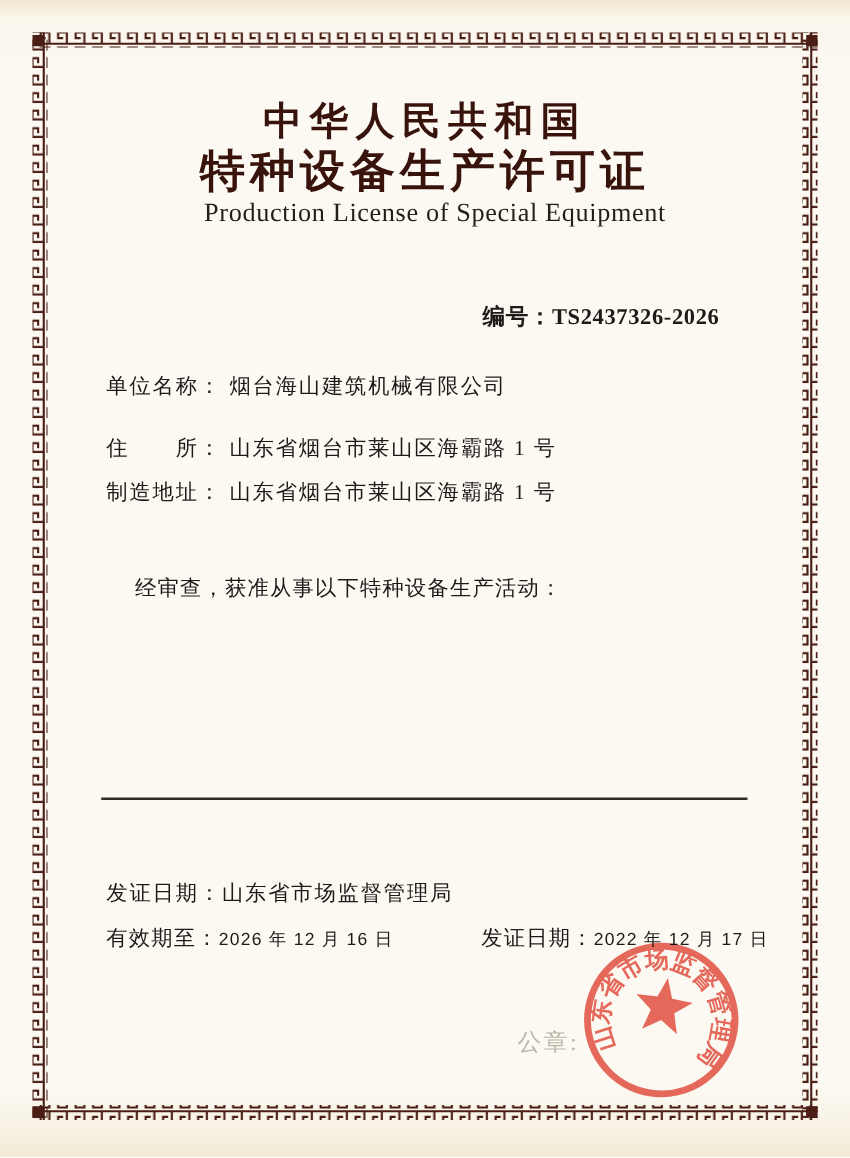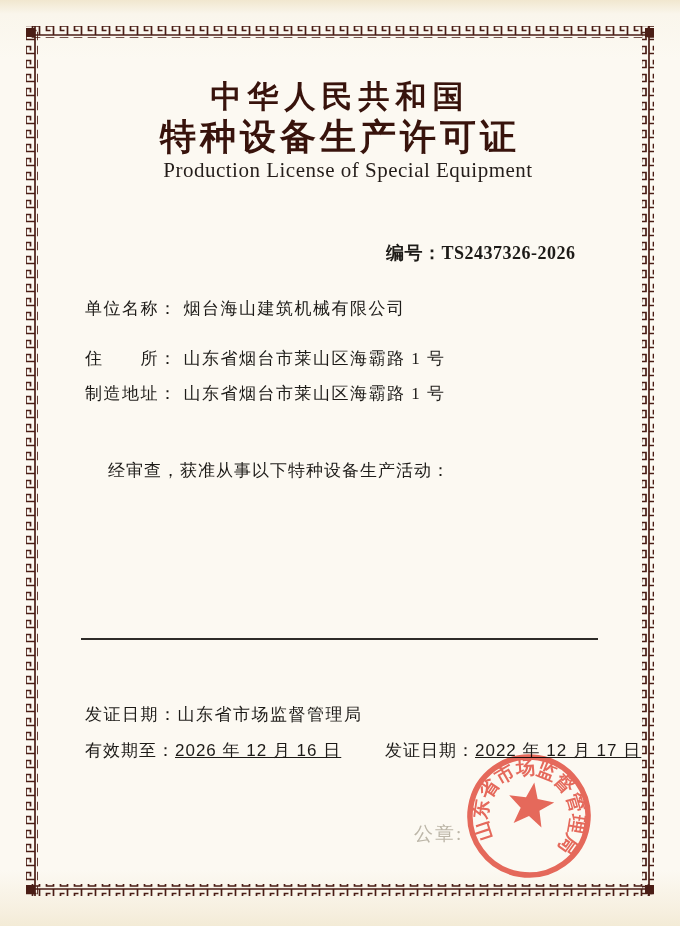--- a/index.html
+++ b/index.html
@@ -39,21 +39,21 @@
     font-weight:normal; font-size:16px; letter-spacing:1px;
     white-space:pre-line; line-height:1.55; padding:2px 4px;
   }
   table.lic th { height:76px; }
   table.lic td { height:74px; }
   .tbl-underline { top:638px; left:81px; width:517px; height:1.5px; background:#2e2c29; }
 
   .issuer { top:703px; left:85px; font-size:17px; letter-spacing:1.5px; }
   .valid  { top:739px; left:85px; font-size:17px; letter-spacing:1px; }
   .issued { top:739px; left:358px; font-size:17px; letter-spacing:1px;margin-left:27px; }
-  .num-mix { font-family:"Liberation Sans","DejaVu Sans",sans-serif; font-size:17px;text-decoration:underline; }
+  .num-mix { font-family:"Liberation Sans","DejaVu Sans",sans-serif; font-size:14px; }
 
   .seal-caption { top:821px; left:414px; font-size:19px; color:#bcb6a8; letter-spacing:2px; }
 
   .seal-svg { left:449px; top:736px; width:160px; height:160px; mix-blend-mode:multiply; }
   .seal-text { font-family:"Liberation Sans","DejaVu Sans",sans-serif; font-size:19px; font-weight:bold; fill:#e5574a; }
 </style>
 </head>
 <body>
 
 <div class="page">

